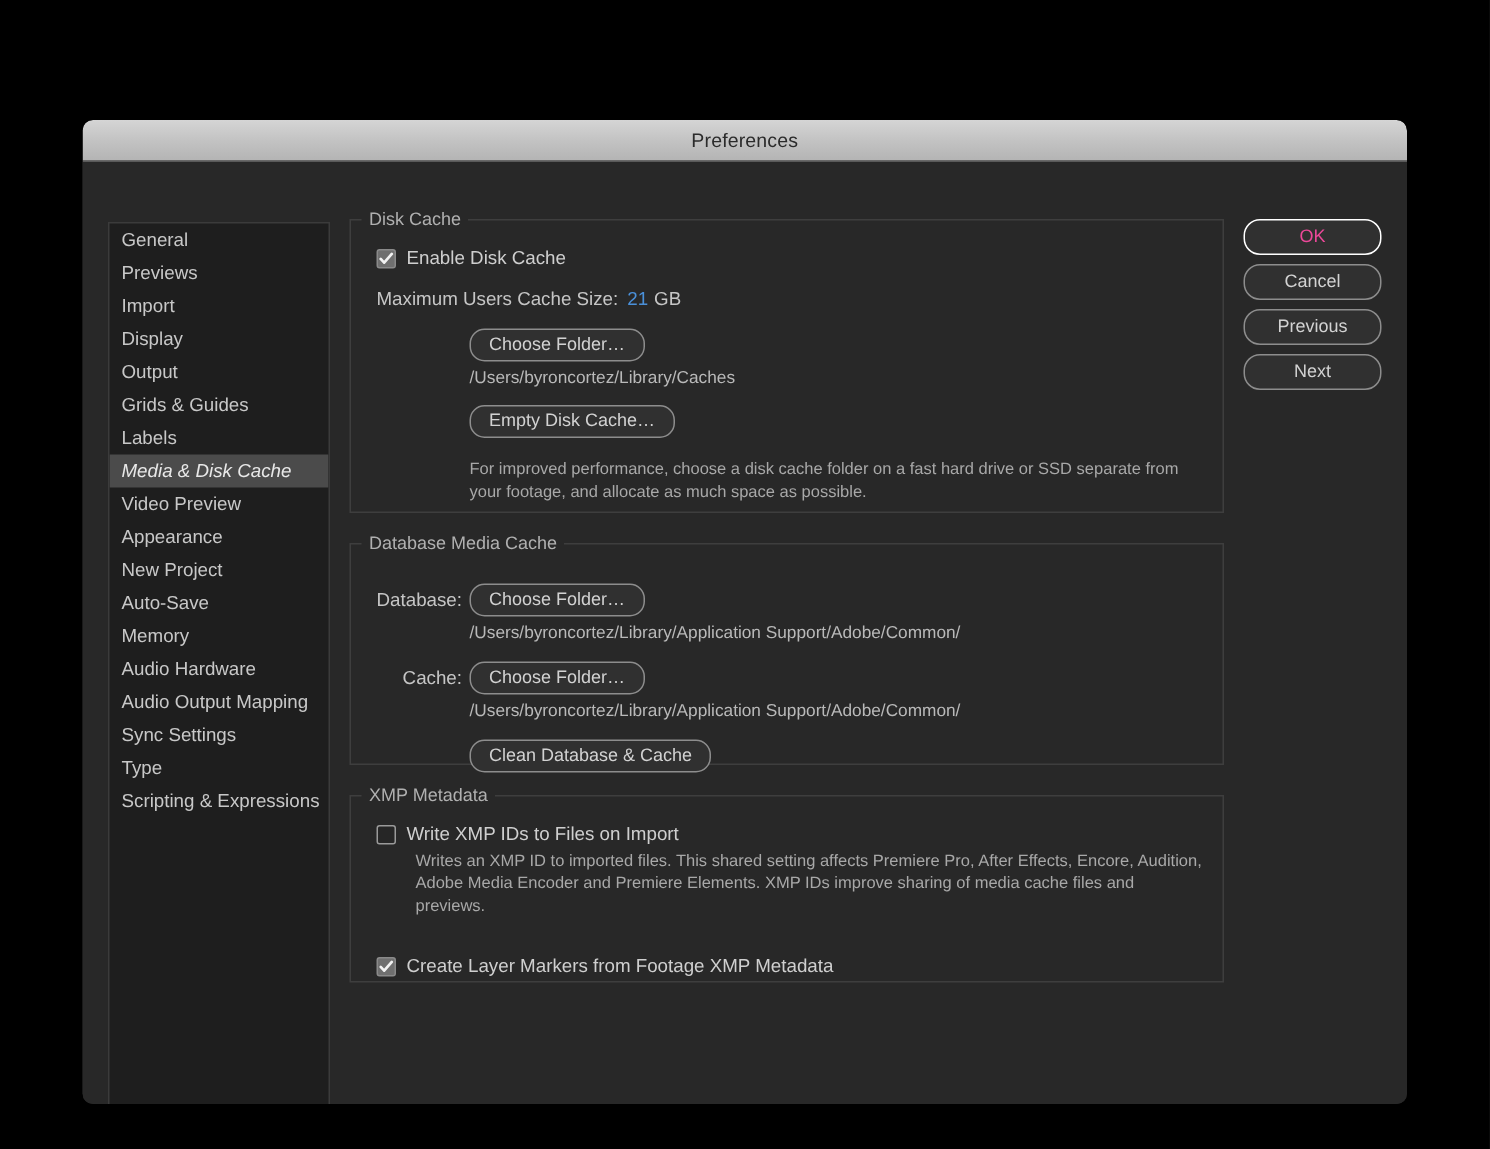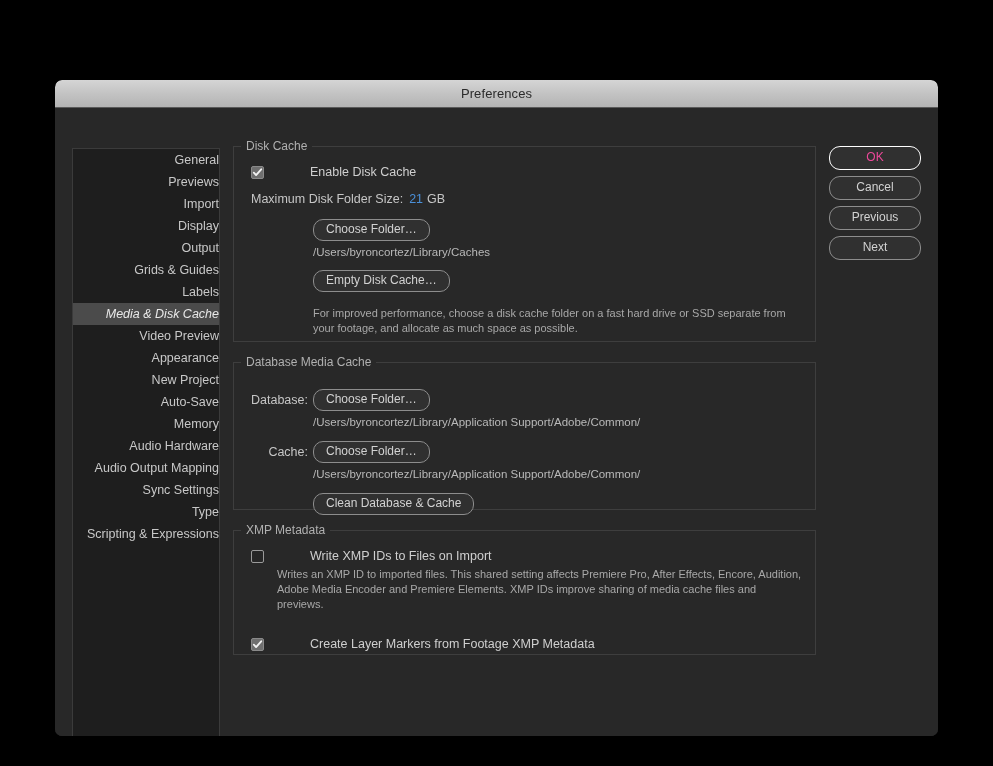--- a/index.html
+++ b/index.html
@@ -53,21 +53,20 @@
   #sidebar {
     position: absolute;
     left: 17px;
     top: 40px;
     width: 148px;
     height: 601px;
     background: #1e1e1e;
     border: 1px solid #3b3b3b;
     box-sizing: border-box;
     overflow: hidden;
-    text-align: right;
   }
   .side-item {
     height: 22px;
     line-height: 22px;
     padding-left: 8px;
     font-size: 12.5px;
     color: #c8c8c8;
     white-space: nowrap;
     cursor: default;
   }
@@ -101,21 +100,20 @@
     font-size: 12px;
     color: #b0b0b0;
     white-space: nowrap;
   }
 
   
   .cb-row {
     display: flex;
     align-items: center;
     margin: 2px 0 0 5px;
-    gap: 39px;
   }
   .cb {
     width: 13px;
     height: 13px;
     box-sizing: border-box;
     border-radius: 2px;
     margin-right: 7px;
     flex: 0 0 auto;
     position: relative;
   }
@@ -261,21 +259,21 @@
         <div class="cb-row">
           <span class="cb checked">
             <svg width="11" height="11" viewBox="0 0 11 11">
                 <path d="M1.8 5.6 L4.1 8.1 L9.2 2.3" stroke="#f2f2f2" stroke-width="1.8" fill="none" stroke-linecap="round" stroke-linejoin="round"></path>
               </svg>
           </span>
           <span class="cb-label">Enable Disk Cache</span>
         </div>
 
         <div class="size-row">
-          <span class="lbl">Maximum Disk Folder Size:</span>
+          <span class="lbl">Maximum Users Cache Size:</span>
           <span class="size-value">21</span>
           <span class="size-unit">GB</span>
         </div>
 
         <div class="btn-indent">
           <span class="pill">Choose Folder…</span>
         </div>
         <div class="path-text">/Users/byroncortez/Library/Caches</div>
 
         <div class="btn-indent">

